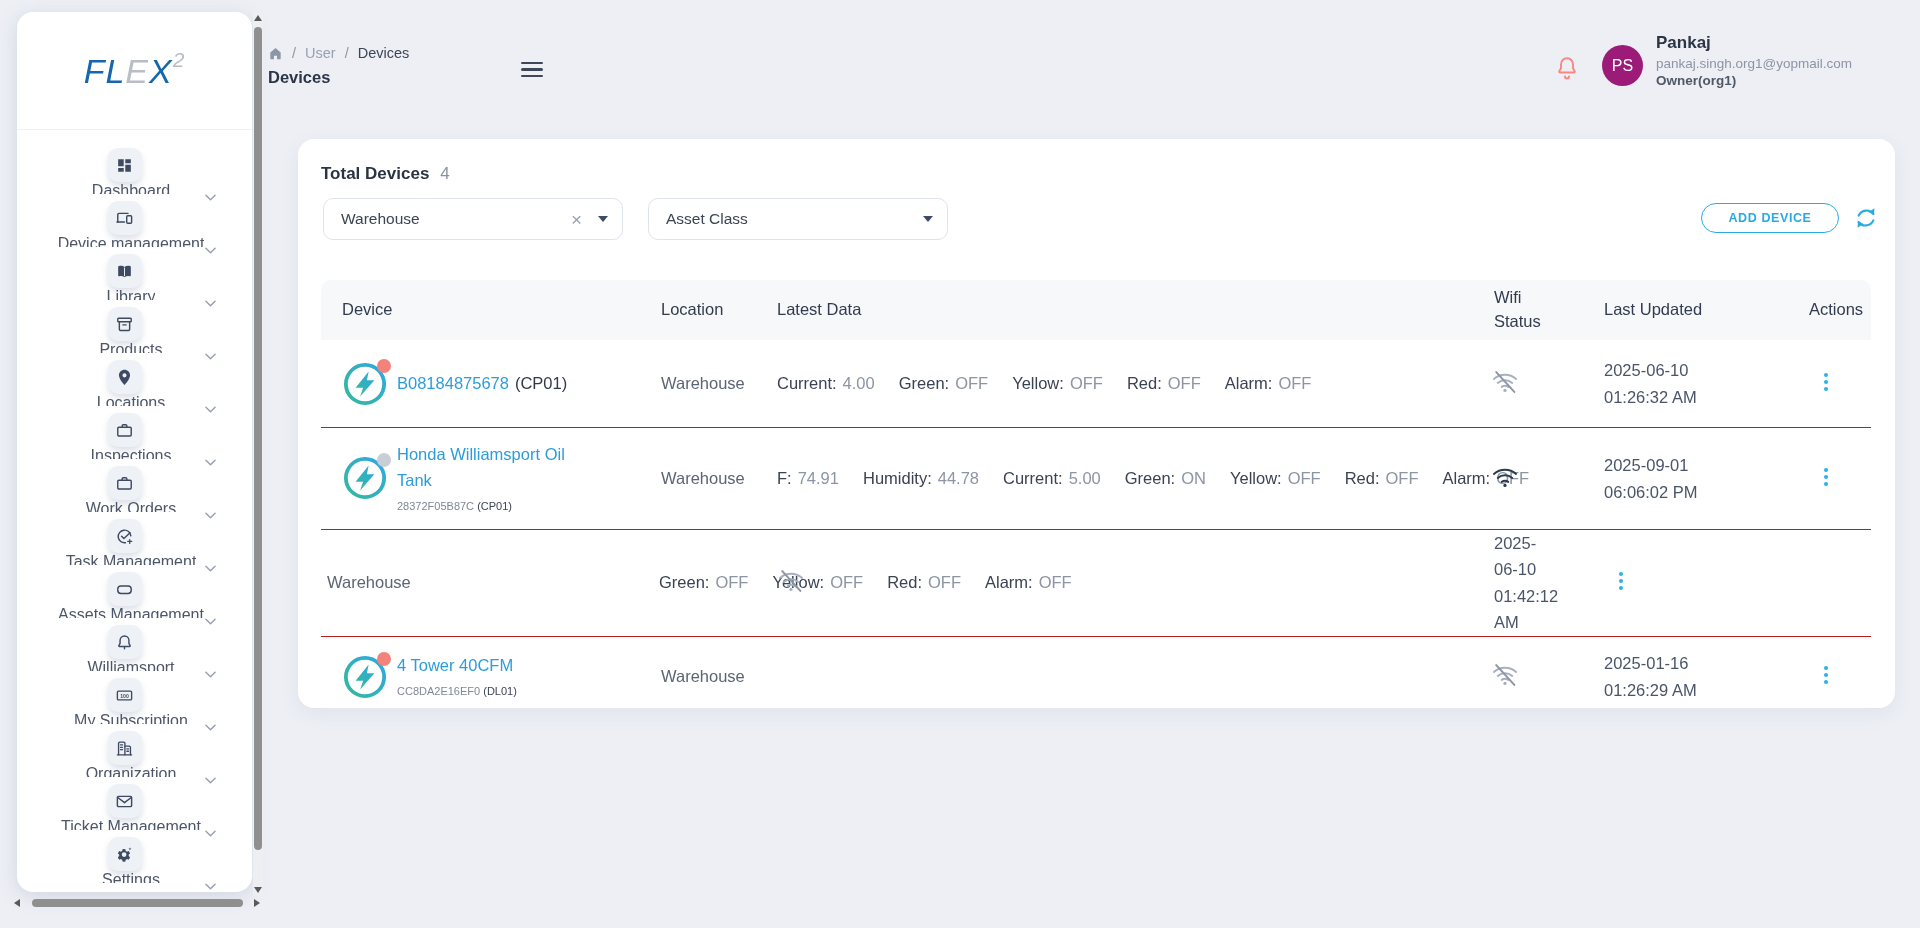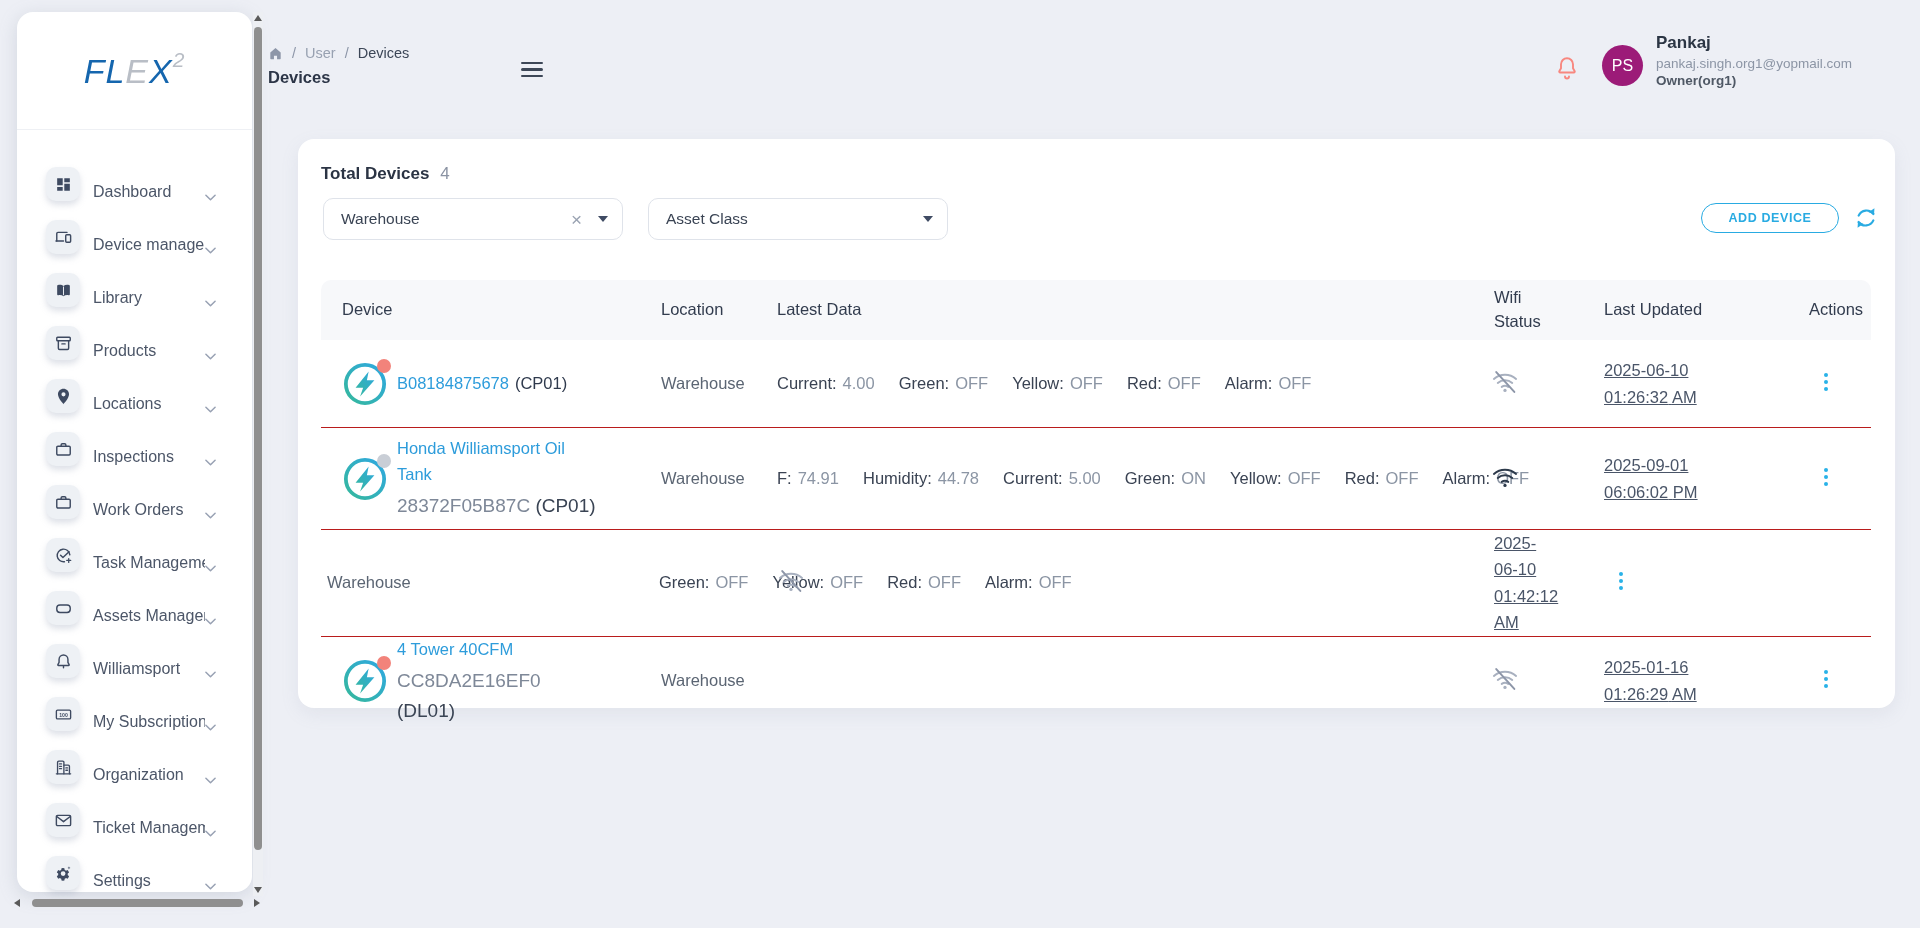--- a/index.html
+++ b/index.html
@@ -9,21 +9,21 @@
   
   .sidebar { position:absolute; left:17px; top:12px; width:235px; height:880px;
     background:#ffffff; border-radius:16px; box-shadow:0 4px 18px rgba(140,150,170,.28); }
   .logo { position:absolute; top:40px; left:0; width:100%; text-align:center;
     font-style:italic; font-weight:400; font-size:34px; letter-spacing:1px; }
   .logo .blue { color:var(--logo-blue); }
   .logo .silver { color:var(--logo-silver); }
   .logo sup { font-size:21px; color:var(--logo-silver); position:relative; top:-4px; }
   .logo-divider { position:absolute; top:117px; left:0; width:100%; height:1px; background:#eef0f4; }
   .nav { position:absolute; top:136px; left:0; width:100%; }
-  .nav-item { display:flex; align-items:flex-end; height:53px; padding:0 36px 0 29px; cursor:pointer; }
+  .nav-item { display:flex; align-items:center; height:53px; padding:0 36px 0 29px; cursor:pointer;flex-direction:column; }
   .nav-icon-box { width:34px; height:34px; border-radius:10px; background:#eef1f5;
     box-shadow:0 4px 6px rgba(160,170,190,.35); display:flex; align-items:center; justify-content:center;
     color:#3e4a61; flex:0 0 auto; margin-right:13px; }
   .nav-icon-box svg { width:19px; height:19px; }
   .nav-label { font-size:16px; color:#4c5668; white-space:nowrap; overflow:hidden; }
   .nav-chev { margin-left:auto; color:#98a1b3; flex:0 0 auto; }
 
   
   .vscroll { position:absolute; left:253px; top:12px; width:10px; height:884px; background:#edeff3; }
   .vs-arrow { position:absolute; left:1px; width:0; height:0; border-left:4px solid transparent; border-right:4px solid transparent; }
@@ -88,31 +88,31 @@
   .trow:nth-child(3) { min-height:78px; }
   .trow:nth-child(4) { min-height:80px; }
   .cell { font-size:16.5px; }
   .c-device { display:flex; align-items:center; padding-left:21px; }
   .dev-ic { position:relative; width:46px; height:46px; flex:0 0 auto; margin-right:9px; }
   .dev-ic > svg { width:46px; height:46px; }
   .badge-dot { position:absolute; top:-2px; right:-3px; width:14px; height:14px; border-radius:50%; }
   .dev-text { max-width:205px; line-height:1.55; }
   .dev-name { color:var(--link-blue); text-decoration:none; cursor:pointer; }
   .dev-suffix { color:#2f3a4d; font-weight:500; margin-left:6px; }
-  .dev-sub { display:block; font-size:19px; margin-top:4px; }
+  .dev-sub { display:block; font-size:11px; margin-top:4px; }
   .sub-id { color:#7e8898; }
   .sub-code { color:#3a4454; font-weight:500; }
   .loc { color:#5b6573; }
   .latest { display:block; padding-right:20px; line-height:2.1; }
   .pair { margin-right:24px; white-space:nowrap; }
   .pair .k { color:#3a4353; }
   .pair .v { color:#8b95a4; margin-left:6px; }
   .c-wifi { padding-left:4px; }
   .c-wifi svg { width:28px; height:28px; }
-  .c-upd { padding:0 52px 0 7px; color:#4a5568; line-height:1.6;text-decoration:underline; }
+  .c-upd { padding:0 52px 0 7px; color:#4a5568; line-height:1.6; }
   .c-act { padding-left:14px; }
   .dots { display:inline-flex; cursor:pointer; }
   .dots svg { width:20px; height:22px; }
   .th.c2,.cell.c-loc { padding-left:6px; }
   .th.c3,.cell.c-latest { padding-left:4px; }
   .th.c4 { padding-left:7px; }
   .th.c5 { padding-left:7px; }
   .th.c6 { padding-left:7px; }
 </style>
 </head>

